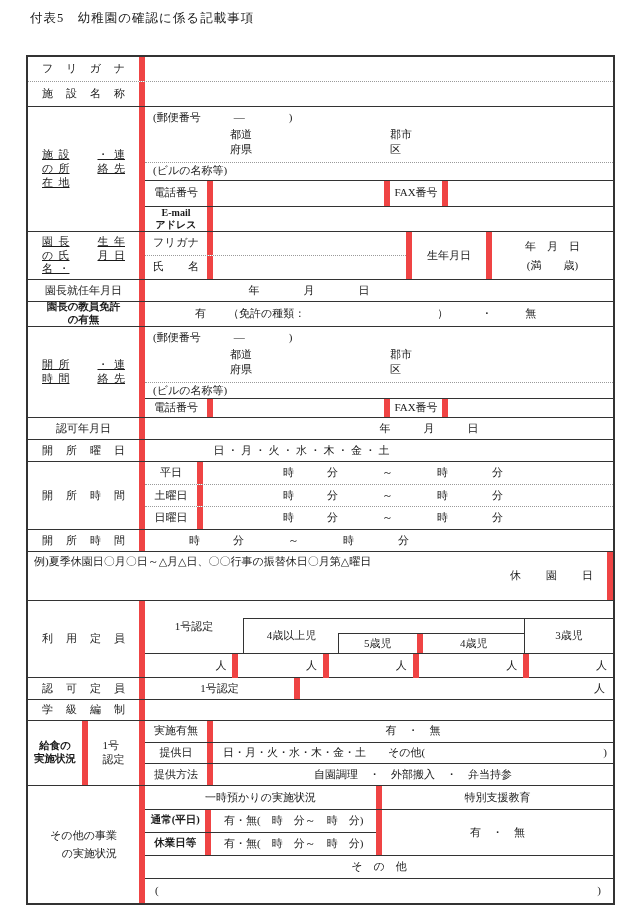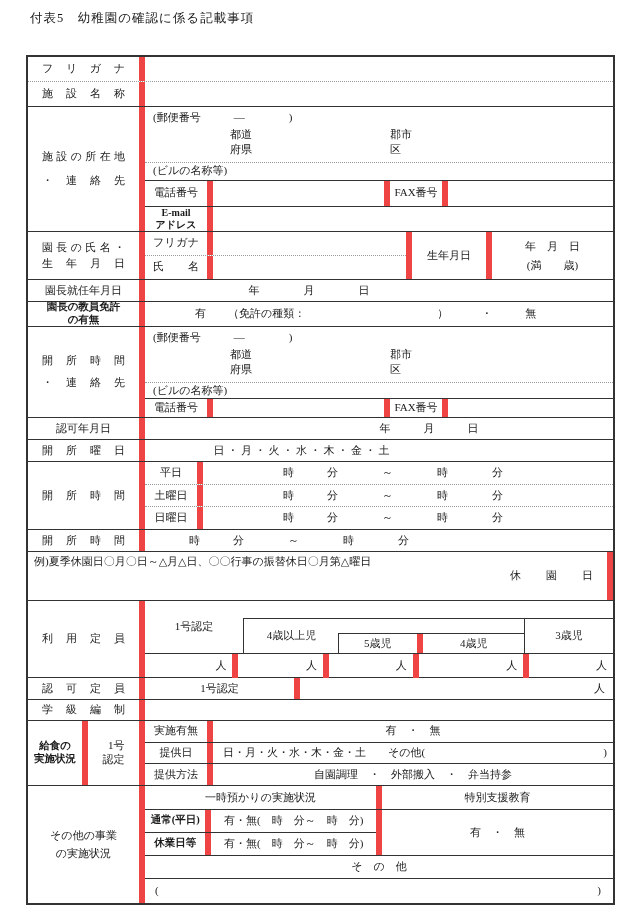--- a/index.html
+++ b/index.html
@@ -26,21 +26,21 @@
   .w177{width:177px}.w231{width:231px}.w237{width:237px}
   .w267{width:267px}.w313{width:313px}.w400{width:400px}.w410{width:410px}.w468{width:468px}
   .h17{height:17px}.h18{height:18px}.h21{height:21px}.h22{height:22px}.h23{height:23px}
   .h24{height:24px}.h25{height:25px}.h27{height:27px}.h46{height:46px}.h48{height:48px}
   .h49{height:49px}.h56{height:56px}.h65{height:65px}.h68{height:68px}.h77{height:77px}
   .h91{height:91px}.h117{height:117px}.h125{height:125px}
   .flex1 { flex:1; }
   .jl { display:block; width:100%; padding:0 14px; box-sizing:border-box;
         text-align:justify; text-align-last:justify; }
   .jl2 { padding:0 8px; }
-  .lines { display:flex; flex-direction:column; justify-content:center; width:100%; row-gap:2px; }
+  .lines { display:flex; flex-direction:row; justify-content:center; width:100%; row-gap:2px;text-decoration:underline; }
   .small { font-size:10.5px; line-height:1.2;font-weight:bold; }
   .tiny  { font-size:10px; line-height:1.25;font-weight:bold; }
   .rel { position:relative; }
   .abs { position:absolute; box-sizing:border-box; }
   .left { justify-content:flex-start; }
   .right { justify-content:flex-end; }
   .top { align-items:flex-start; }
   .nin { justify-content:flex-end; padding-right:6px; }
 </style>
 </head>
@@ -280,21 +280,21 @@
       <div class="cell w117 br">
           <span class="jl">学級編制</span>
         </div>
     </div>
 
     <div class="row h65 bb">
       <div class="cell w60 br small">
         <span style="text-align:center;"><span>給食の</span><br><span>実施状況</span></span>
       </div>
       <div class="cell w57 br">
-        <span style="text-align:right;"><span>1号</span><br><span>認定</span></span>
+        <span style="text-align:left;"><span>1号</span><br><span>認定</span></span>
       </div>
       <div class="col w468">
         <div class="row h22 bb">
           <div class="cell w68 br">実施有無</div>
           <div class="cell w400">
               <span>有　・　無</span>
             </div>
         </div>
         <div class="row h22 bb">
           <div class="cell w68 br">提供日</div>
@@ -307,21 +307,21 @@
           <div class="cell w68 br">提供方法</div>
           <div class="cell w400">
               <span>自園調理　・　外部搬入　・　弁当持参</span>
             </div>
         </div>
       </div>
     </div>
 
     <div class="row h117">
       <div class="cell w117 br">
-        <span style="text-align:center; line-height:1.6;"><span>その他の事業</span><br><span>の実施状況</span></span>
+        <span style="text-align:right; line-height:1.6;"><span>その他の事業</span><br><span>の実施状況</span></span>
       </div>
       <div class="col w468">
         <div class="row h24 bb">
           <div class="cell w237 br">一時預かりの実施状況</div>
           <div class="cell w231">特別支援教育</div>
         </div>
         <div class="row h46 bb">
           <div class="col w237 br">
             <div class="row h23 bb">
               <div class="cell w68 br small">通常(平日)</div>

